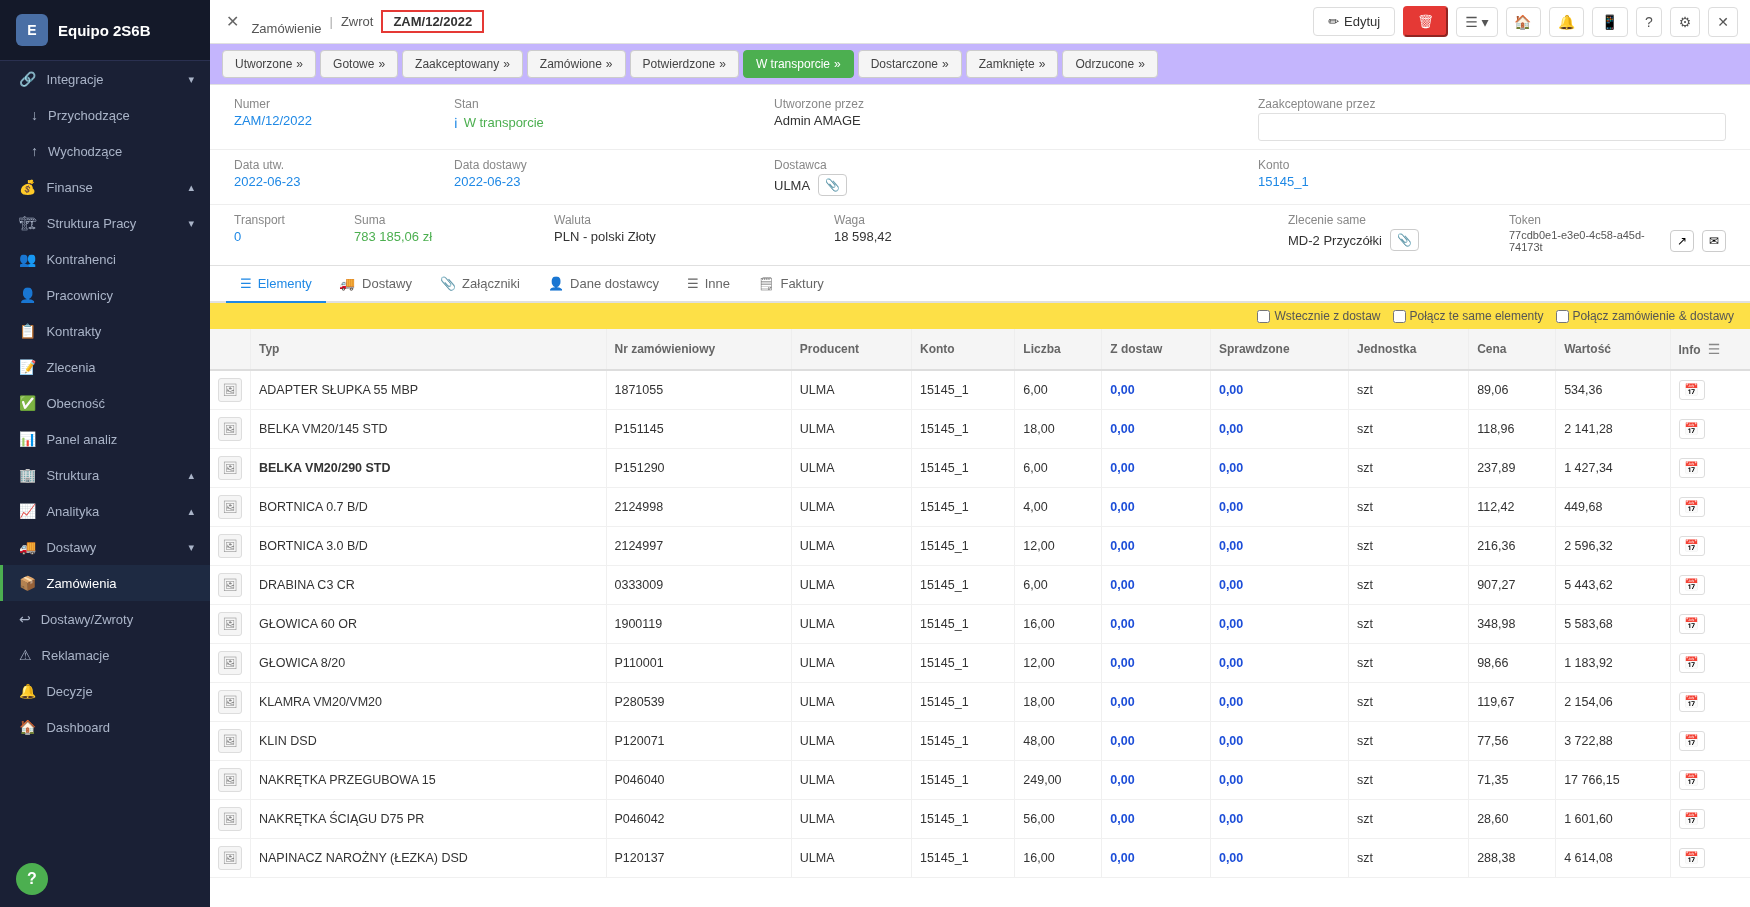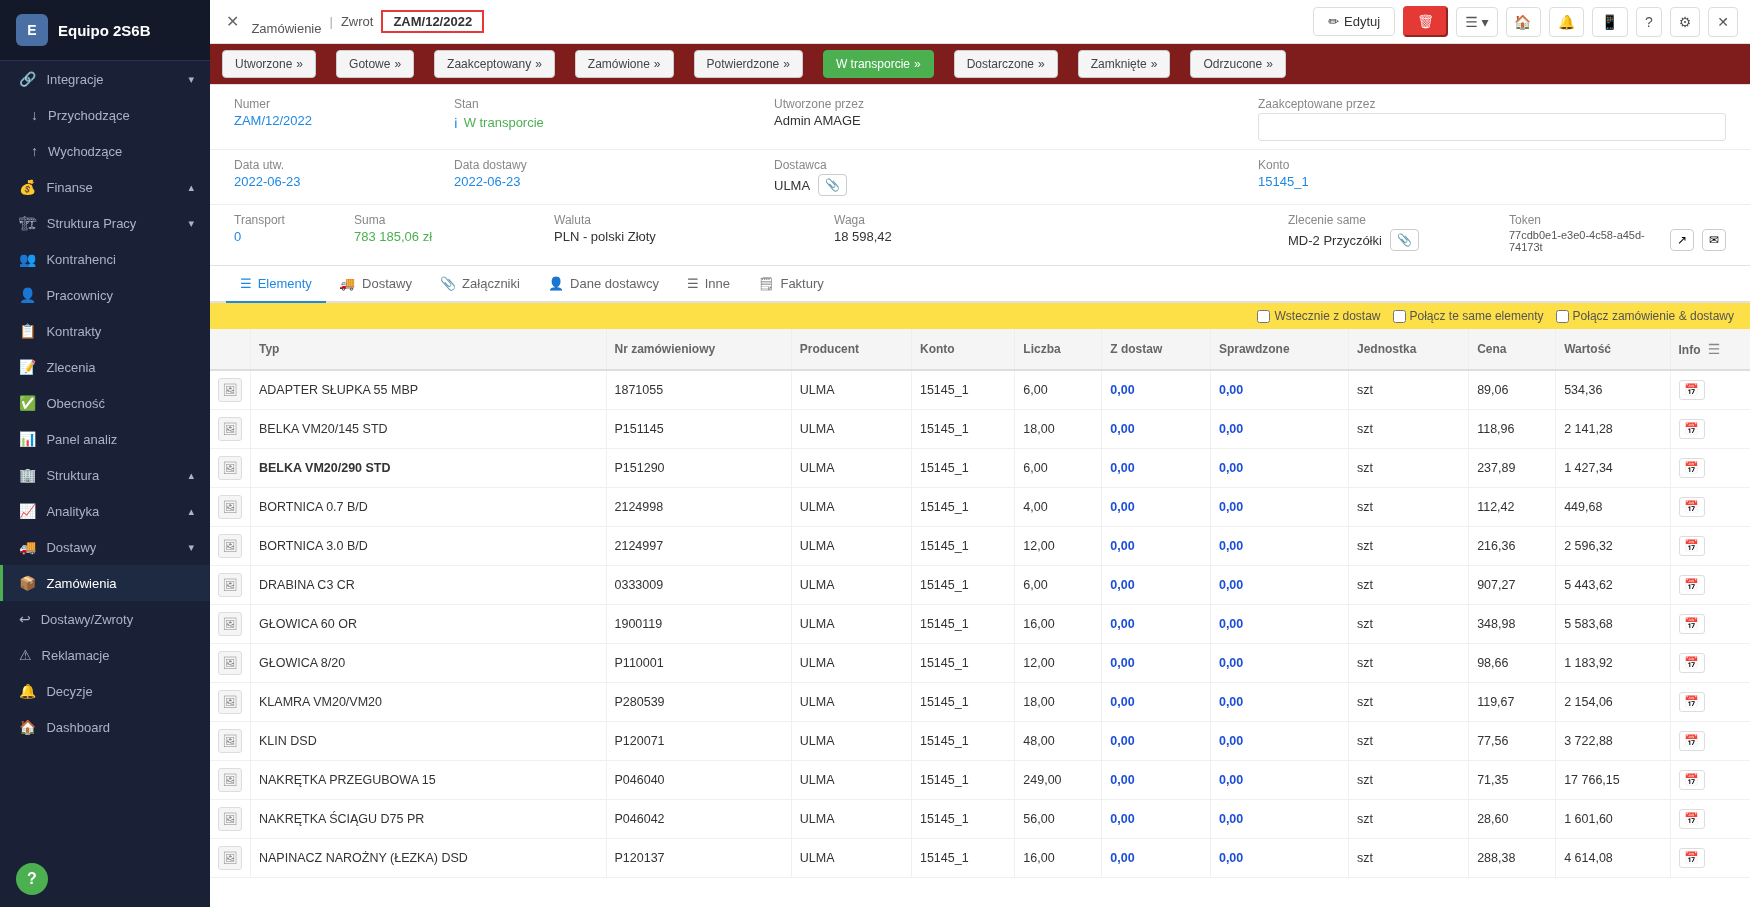--- a/index.html
+++ b/index.html
@@ -98,23 +98,23 @@
     }
     .topbar-icon-btn {
       background: none; border: 1px solid #ddd; border-radius: 4px; padding: 6px 8px; cursor: pointer; font-size: 14px; color: #555;
     }
 
     
     .workflow {
       display: flex;
       align-items: center;
       padding: 6px 12px;
-      background: #7f1d1d;
+      background: #c4b5fd;
       border-bottom: 1px solid #e0e0e0;
-      gap: 20px;
+      gap: 4px;
       flex-wrap: wrap;
     }
     .wf-btn {
       padding: 6px 12px;
       border: 1px solid #ccc;
       border-radius: 4px;
       background: #f5f5f5;
       cursor: pointer;
       font-size: 12px;
       color: #444;
@@ -454,21 +454,21 @@
       <div style="display:grid; grid-template-columns:1fr 1fr; gap:4px;">
         <div>
           <div class="field-label">Zlecenie same</div>
           <div style="display:flex;align-items:center;gap:4px;">
             <span class="field-value black">MD-2 Przyczółki</span>
             <button class="info-icon-btn">📎</button>
           </div>
         </div>
         <div>
           <div class="field-label">Token</div>
-          <div style="display:flex;align-items:flex-start;gap:4px;">
+          <div style="display:flex;align-items:center;gap:4px;">
             <span class="field-value black" style="font-size:11px; color:#555;">77cdb0e1-e3e0-4c58-a45d-74173t</span>
             <button class="info-icon-btn">↗</button>
             <button class="info-icon-btn">✉</button>
           </div>
         </div>
       </div>
     </div>
   </div>
 
   <div class="tabs">

